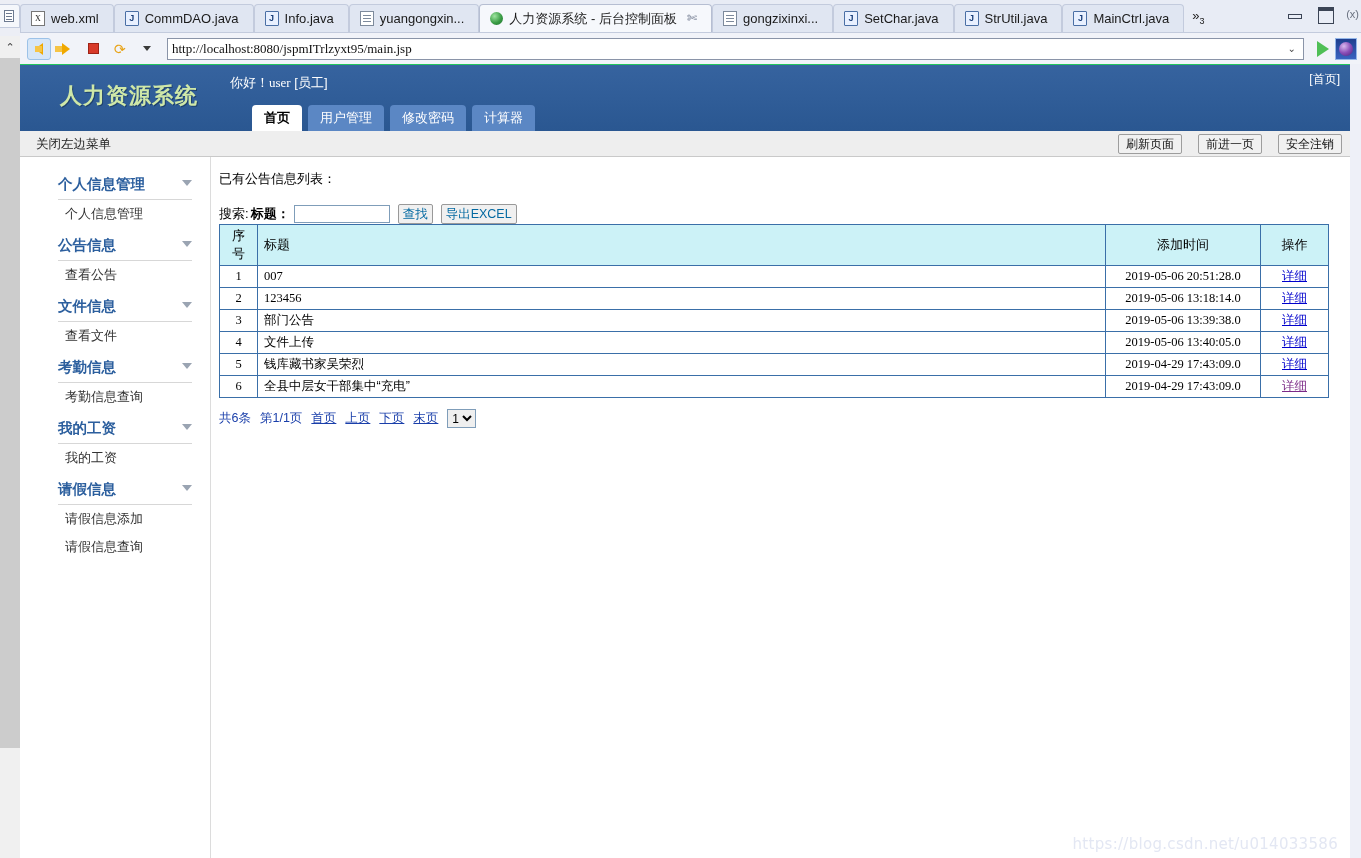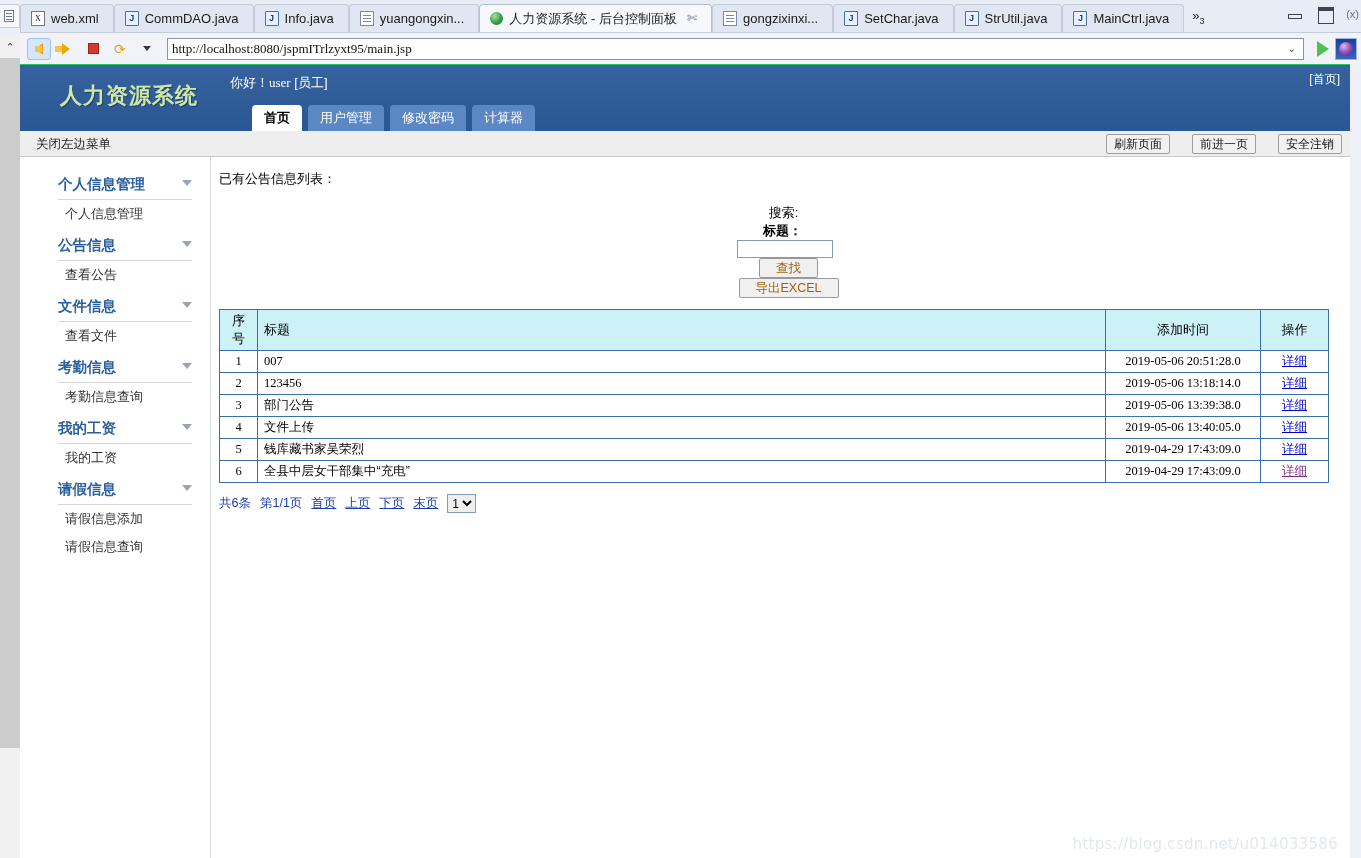--- a/index.html
+++ b/index.html
@@ -289,21 +289,21 @@
     background: #eeeeee;
     border-bottom: 1px solid #c9c9c9;
     padding-left: 26px;
   }
   .close-menu {
     position: absolute; left: 16px; top: 5px;
     font-size: 12.5px; color: #222;
   }
   .sub-btns {
     position: absolute; right: 8px; top: 3px;
-    display: flex; gap: 22px;
+    display: flex; gap: 16px;
   }
   .sub-btn {
     font-size: 12px; color: #111;
     background: #f1f1f1;
     border: 1px solid #9d9d9d;
     border-radius: 2px;
     padding: 1px 7px;
     line-height: 16px;
   }
 
@@ -347,39 +347,37 @@
     background: #ffffff;
     padding: 13px 0 0 8px;
     position: relative;
   }
   .list-title {
     font-size: 13px; color: #000;
     margin: 0 0 16px 0;
   }
   .searchrow {
     display: flex; align-items: center; gap: 0;
-    margin-bottom: 11px;
     font-size: 13px;
-    flex-direction: column;
   }
   .searchrow .lbl { color: #000; margin-right: 2px; }
   .searchrow .lbl2 { color: #000; font-weight: bold; margin-right: 4px; }
   .searchrow input.txt {
     width: 96px; height: 18px;
     border: 1px solid #7f9db9;
     font-size: 12px;
     padding: 0 2px;
     font-family: "Liberation Sans", sans-serif;
   }
   .btn-gray {
     margin-left: 8px;
-    font-size: 12.5px; color: #a16207;
+    font-size: 12.5px; color: #0369a1;
     background: #f0f0f0;
     border: 1px solid #999;
-    padding: 1px 16px;
+    padding: 1px 4px;
     border-radius: 2px;
     font-family: "Liberation Sans", sans-serif;
     line-height: 16px;
   }
 
   table.grid {
     border-collapse: collapse;
     width: 1110px;
     font-size: 12.5px;
     border: 1px solid #3a6fa8;

